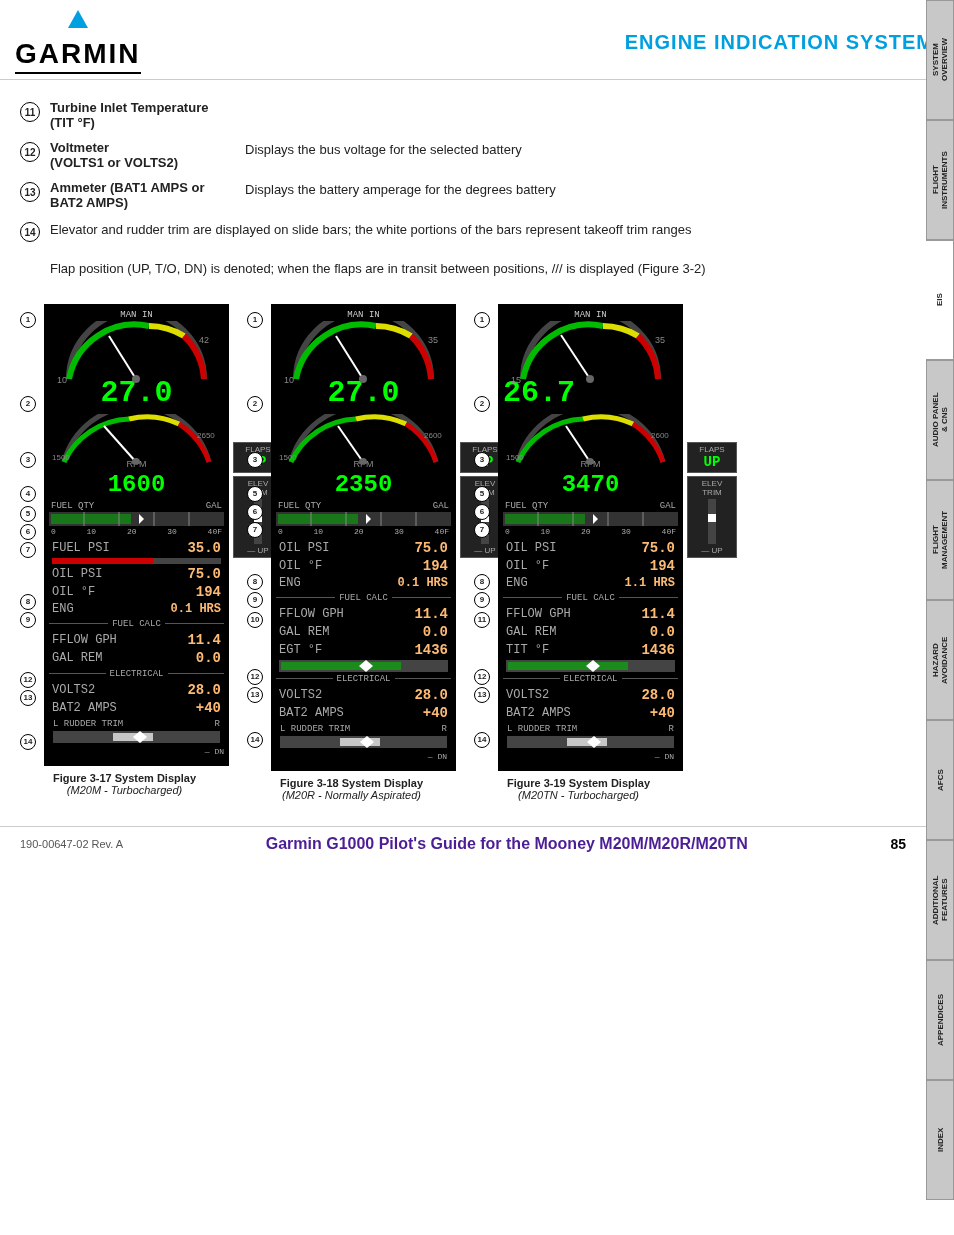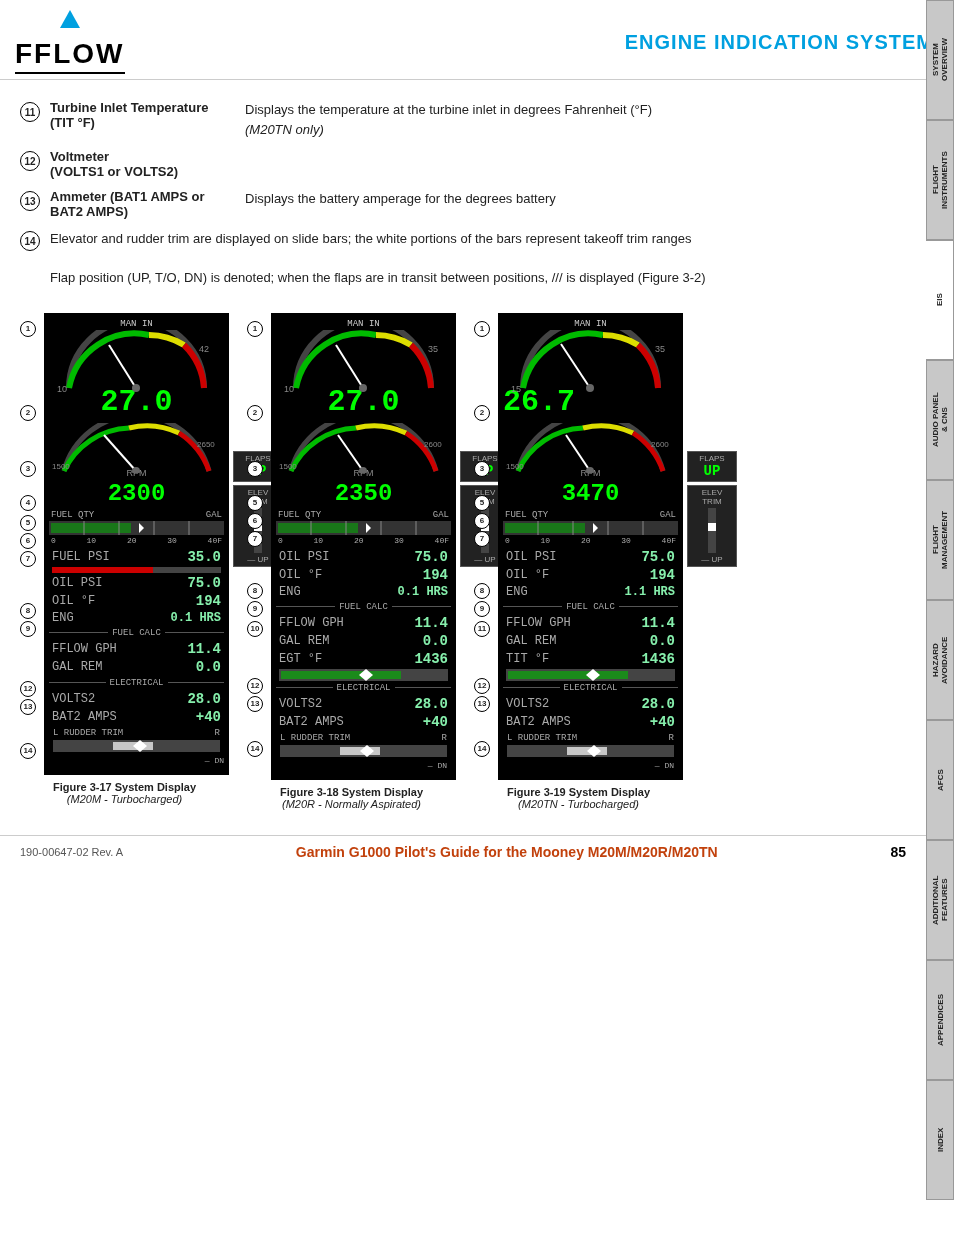--- a/index.html
+++ b/index.html
@@ -160,21 +160,21 @@
       align-items: center;
       font-size: 11px;
       padding: 1px 3px;
       color: #fff;
     }
     .data-row .label {
       color: #aaa;
       font-size: 12px;
     }
     .data-row .value {
-      color: #86efac;
+      color: #fdba74;
       font-size: 14px;
       font-weight: bold;
       text-align: right;
     }
     .section-divider-line {
       display: flex;
       align-items: center;
       gap: 4px;
       font-size: 9px;
       color: #aaa;
@@ -196,23 +196,23 @@
       padding: 8px 20px;
       border-top: 1px solid #ccc;
       margin-right: 28px;
       margin-top: 5px;
     }
     .footer-left {
       font-size: 11px;
       color: #555;
     }
     .footer-center {
-      font-size: 14px;
-      font-weight: bold;
-      color: #c2410c;
+      font-size: 16px;
+      font-weight: bold;
+      color: #4c1d95;
     }
     .footer-right {
       font-size: 14px;
       font-weight: bold;
       color: #000;
     }
 
     
     svg { display: block; }
     .annot {
@@ -234,21 +234,21 @@
       margin-top: 10px;
     }
   </style>
 </head>
 <body>
 
 <div class="header">
   <div class="garmin-logo">
     <div style="display:flex;flex-direction:column;align-items:center;">
       <div class="garmin-triangle"></div>
-      <span class="garmin-text">FFLOW</span>
+      <span class="garmin-text">GARMIN</span>
       <div style="height:2px;width:100%;background:#000;margin-top:2px;"></div>
     </div>
   </div>
   <div class="page-title">ENGINE INDICATION SYSTEM</div>
 </div>
 
 <div class="right-sidebar">
   <div class="sidebar-tab" style="font-size:8px;font-weight:bold;">SYSTEM<br>OVERVIEW</div>
   <div class="sidebar-tab" style="font-size:8px;font-weight:bold;">FLIGHT<br>INSTRUMENTS</div>
   <div class="sidebar-tab active" style="font-size:8px;font-weight:bold;background:#fff;">EIS</div>
@@ -263,30 +263,29 @@
 
 <div class="main-content">
 
   <div class="item-list">
 
     <div class="list-item">
       <div class="circle-num">11</div>
       <div class="list-label">
         <strong>Turbine Inlet Temperature<br>(TIT °F)</strong>
       </div>
-      <div class="list-desc">
-        Displays the temperature at the turbine inlet in degrees Fahrenheit (°F)<br>
-        <em>(M20TN only)</em>
-      </div>
     </div>
 
     <div class="list-item">
       <div class="circle-num">12</div>
       <div class="list-label">
         <strong>Voltmeter<br>(VOLTS1 or VOLTS2)</strong>
+      </div>
+      <div class="list-desc">
+        Displays the bus voltage for the selected battery
       </div>
     </div>
 
     <div class="list-item">
       <div class="circle-num">13</div>
       <div class="list-label">
         <strong>Ammeter (BAT1 AMPS or<br>BAT2 AMPS)</strong>
       </div>
       <div class="list-desc">
         Displays the battery amperage for the degrees battery
@@ -355,21 +354,21 @@
                 <path d="M 80 5 A 75 75 0 0 1 130 10" fill="none" stroke="#dddd00" stroke-width="5"></path>
                 <path d="M 130 10 A 75 75 0 0 1 160 48" fill="none" stroke="#cc0000" stroke-width="5"></path>
                 <line x1="87" y1="48" x2="55" y2="12" stroke="#fff" stroke-width="2"></line>
                 <circle cx="87" cy="48" r="4" fill="#666"></circle>
                 <text x="3" y="46" fill="#888" font-size="8" font-family="Arial">1500</text>
                 <text x="148" y="24" fill="#888" font-size="8" font-family="Arial">2650</text>
               </svg>
             </div>
             <div style="text-align:center;margin-top:-8px;">
               <span style="font-size:9px;color:#888;font-family:Arial;">RPM</span><br>
-              <span style="font-size:24px;font-weight:bold;color:#00ff00;font-family:'Courier New',monospace;">2300</span>
+              <span style="font-size:24px;font-weight:bold;color:#00ff00;font-family:'Courier New',monospace;">1600</span>
             </div>
           </div>
 
           <div style="margin:3px 0;">
             <div style="display:flex;justify-content:space-between;font-size:9px;color:#aaa;padding:0 2px;">
               <span>FUEL QTY</span>
                 <span>GAL</span>
             </div>
             <div style="background:#333;height:14px;position:relative;margin:1px 0;">
               <svg width="175" height="14">

